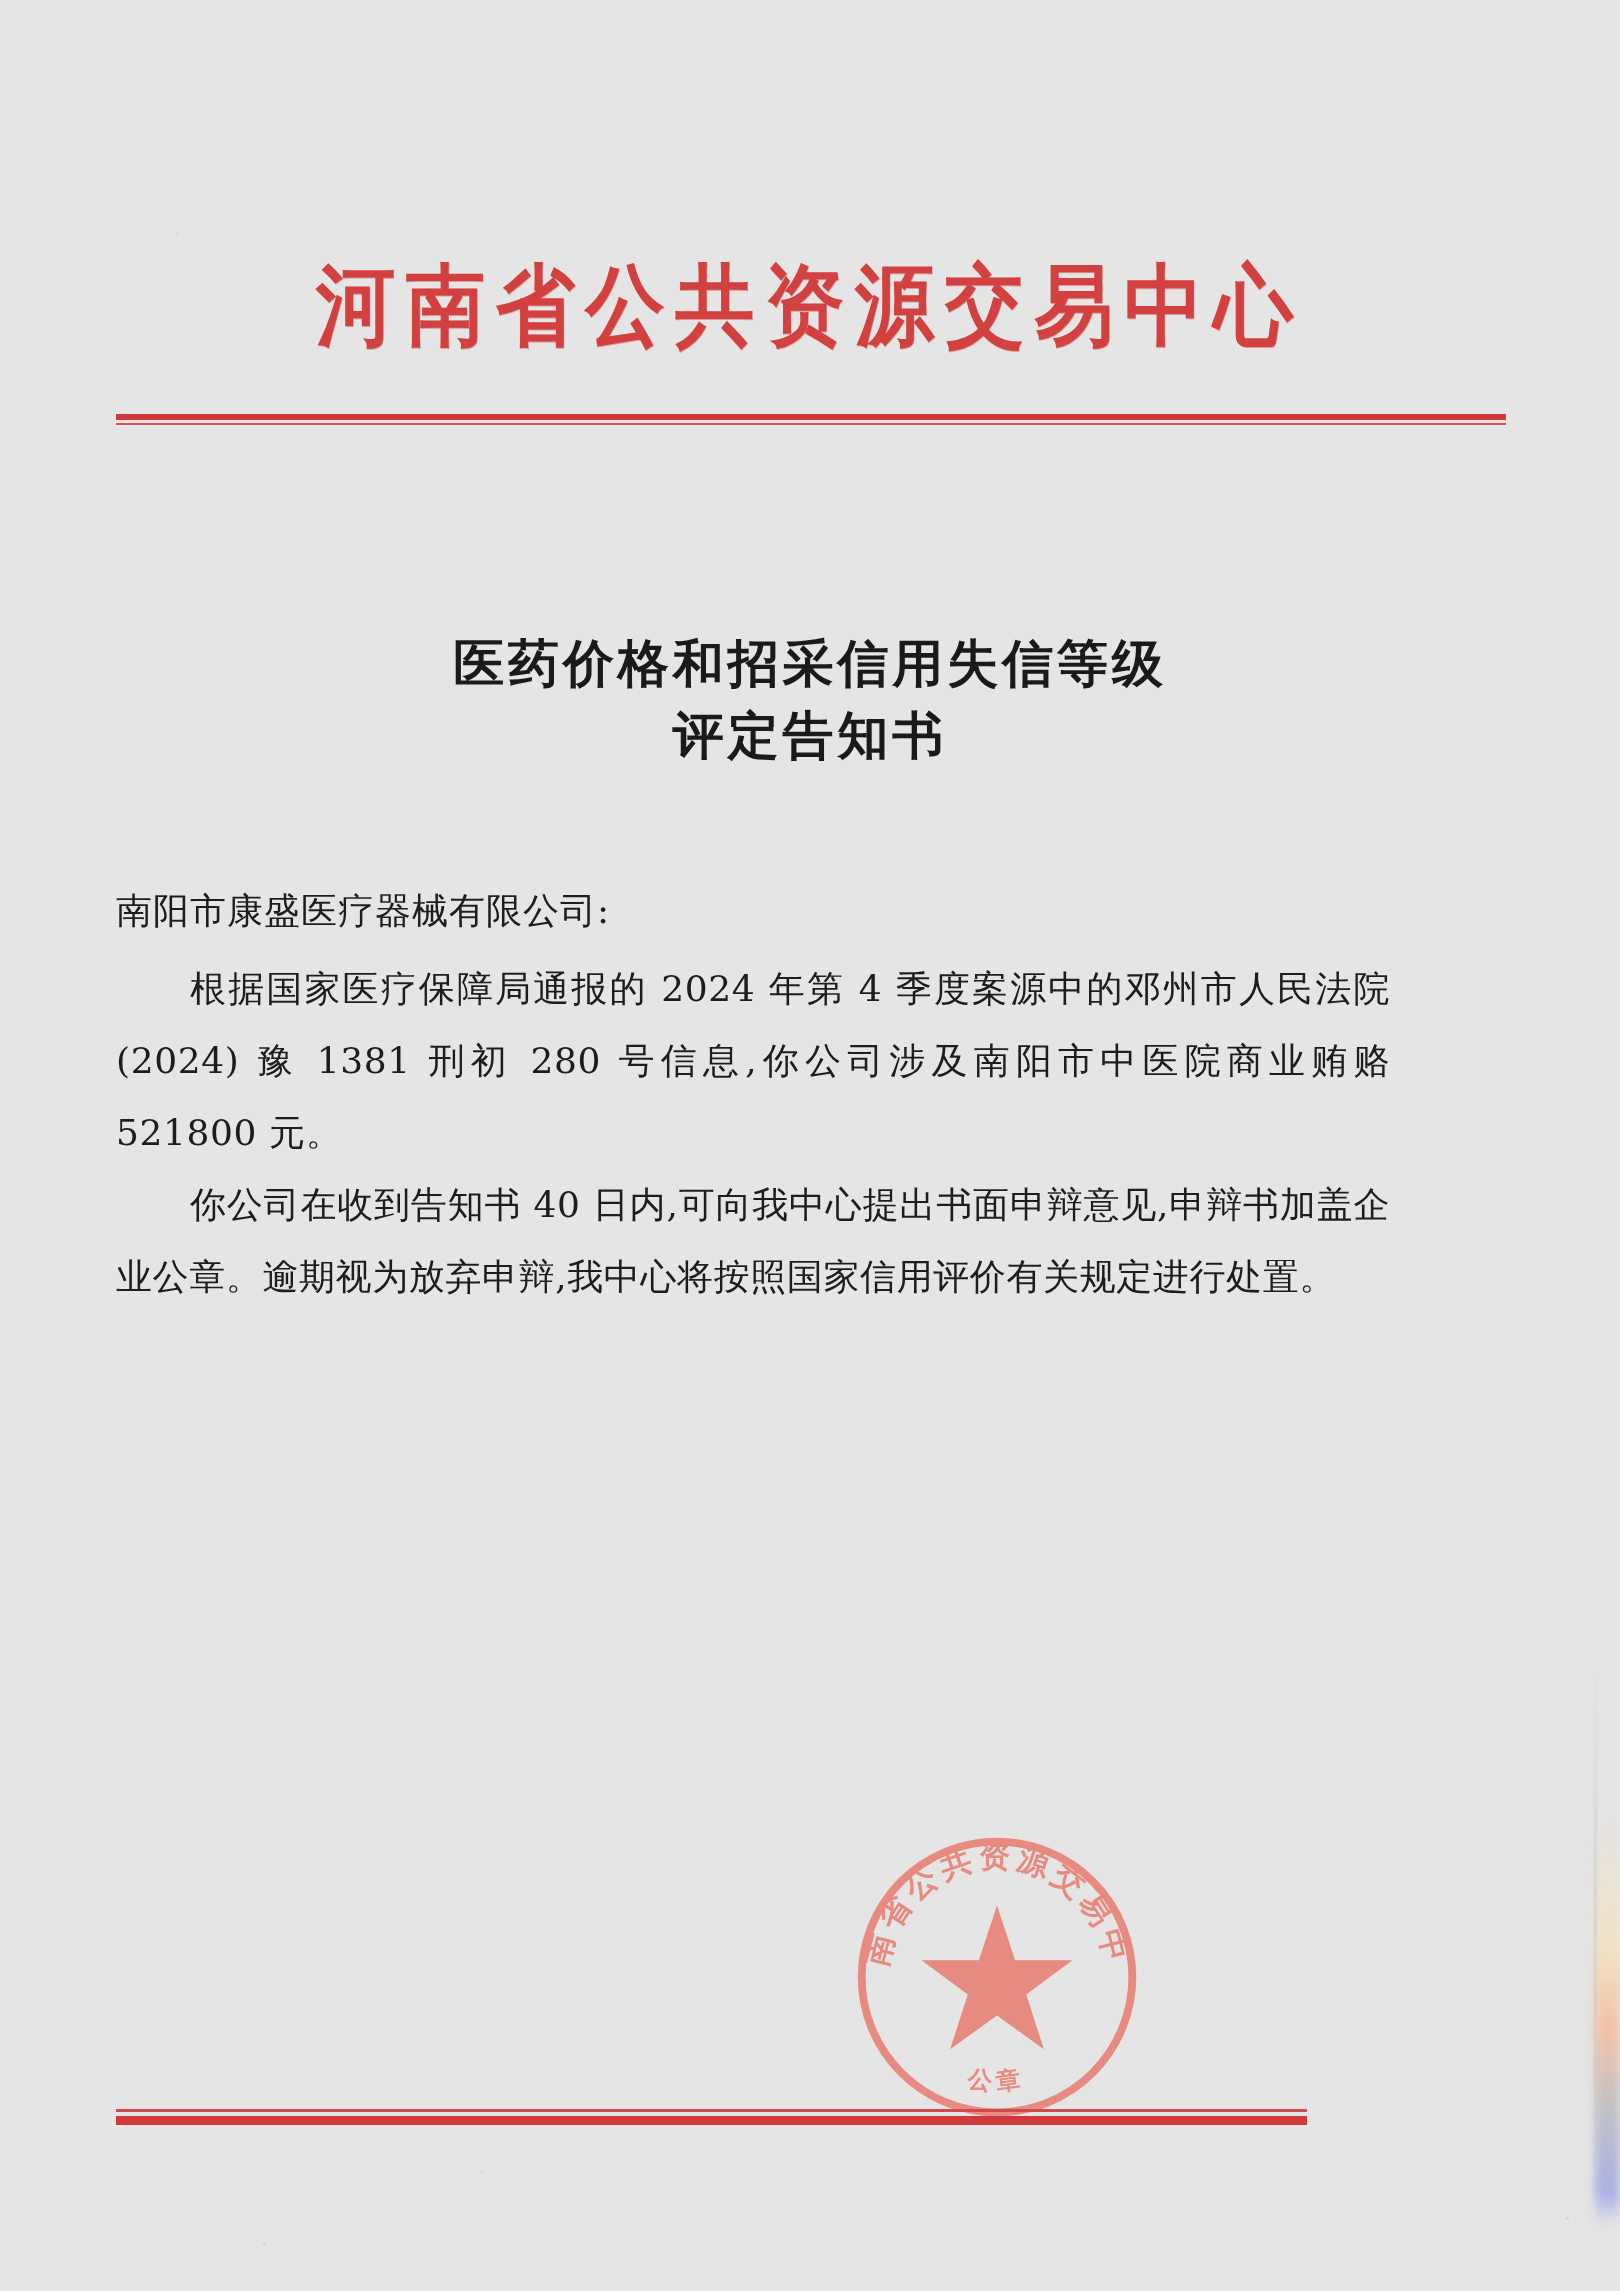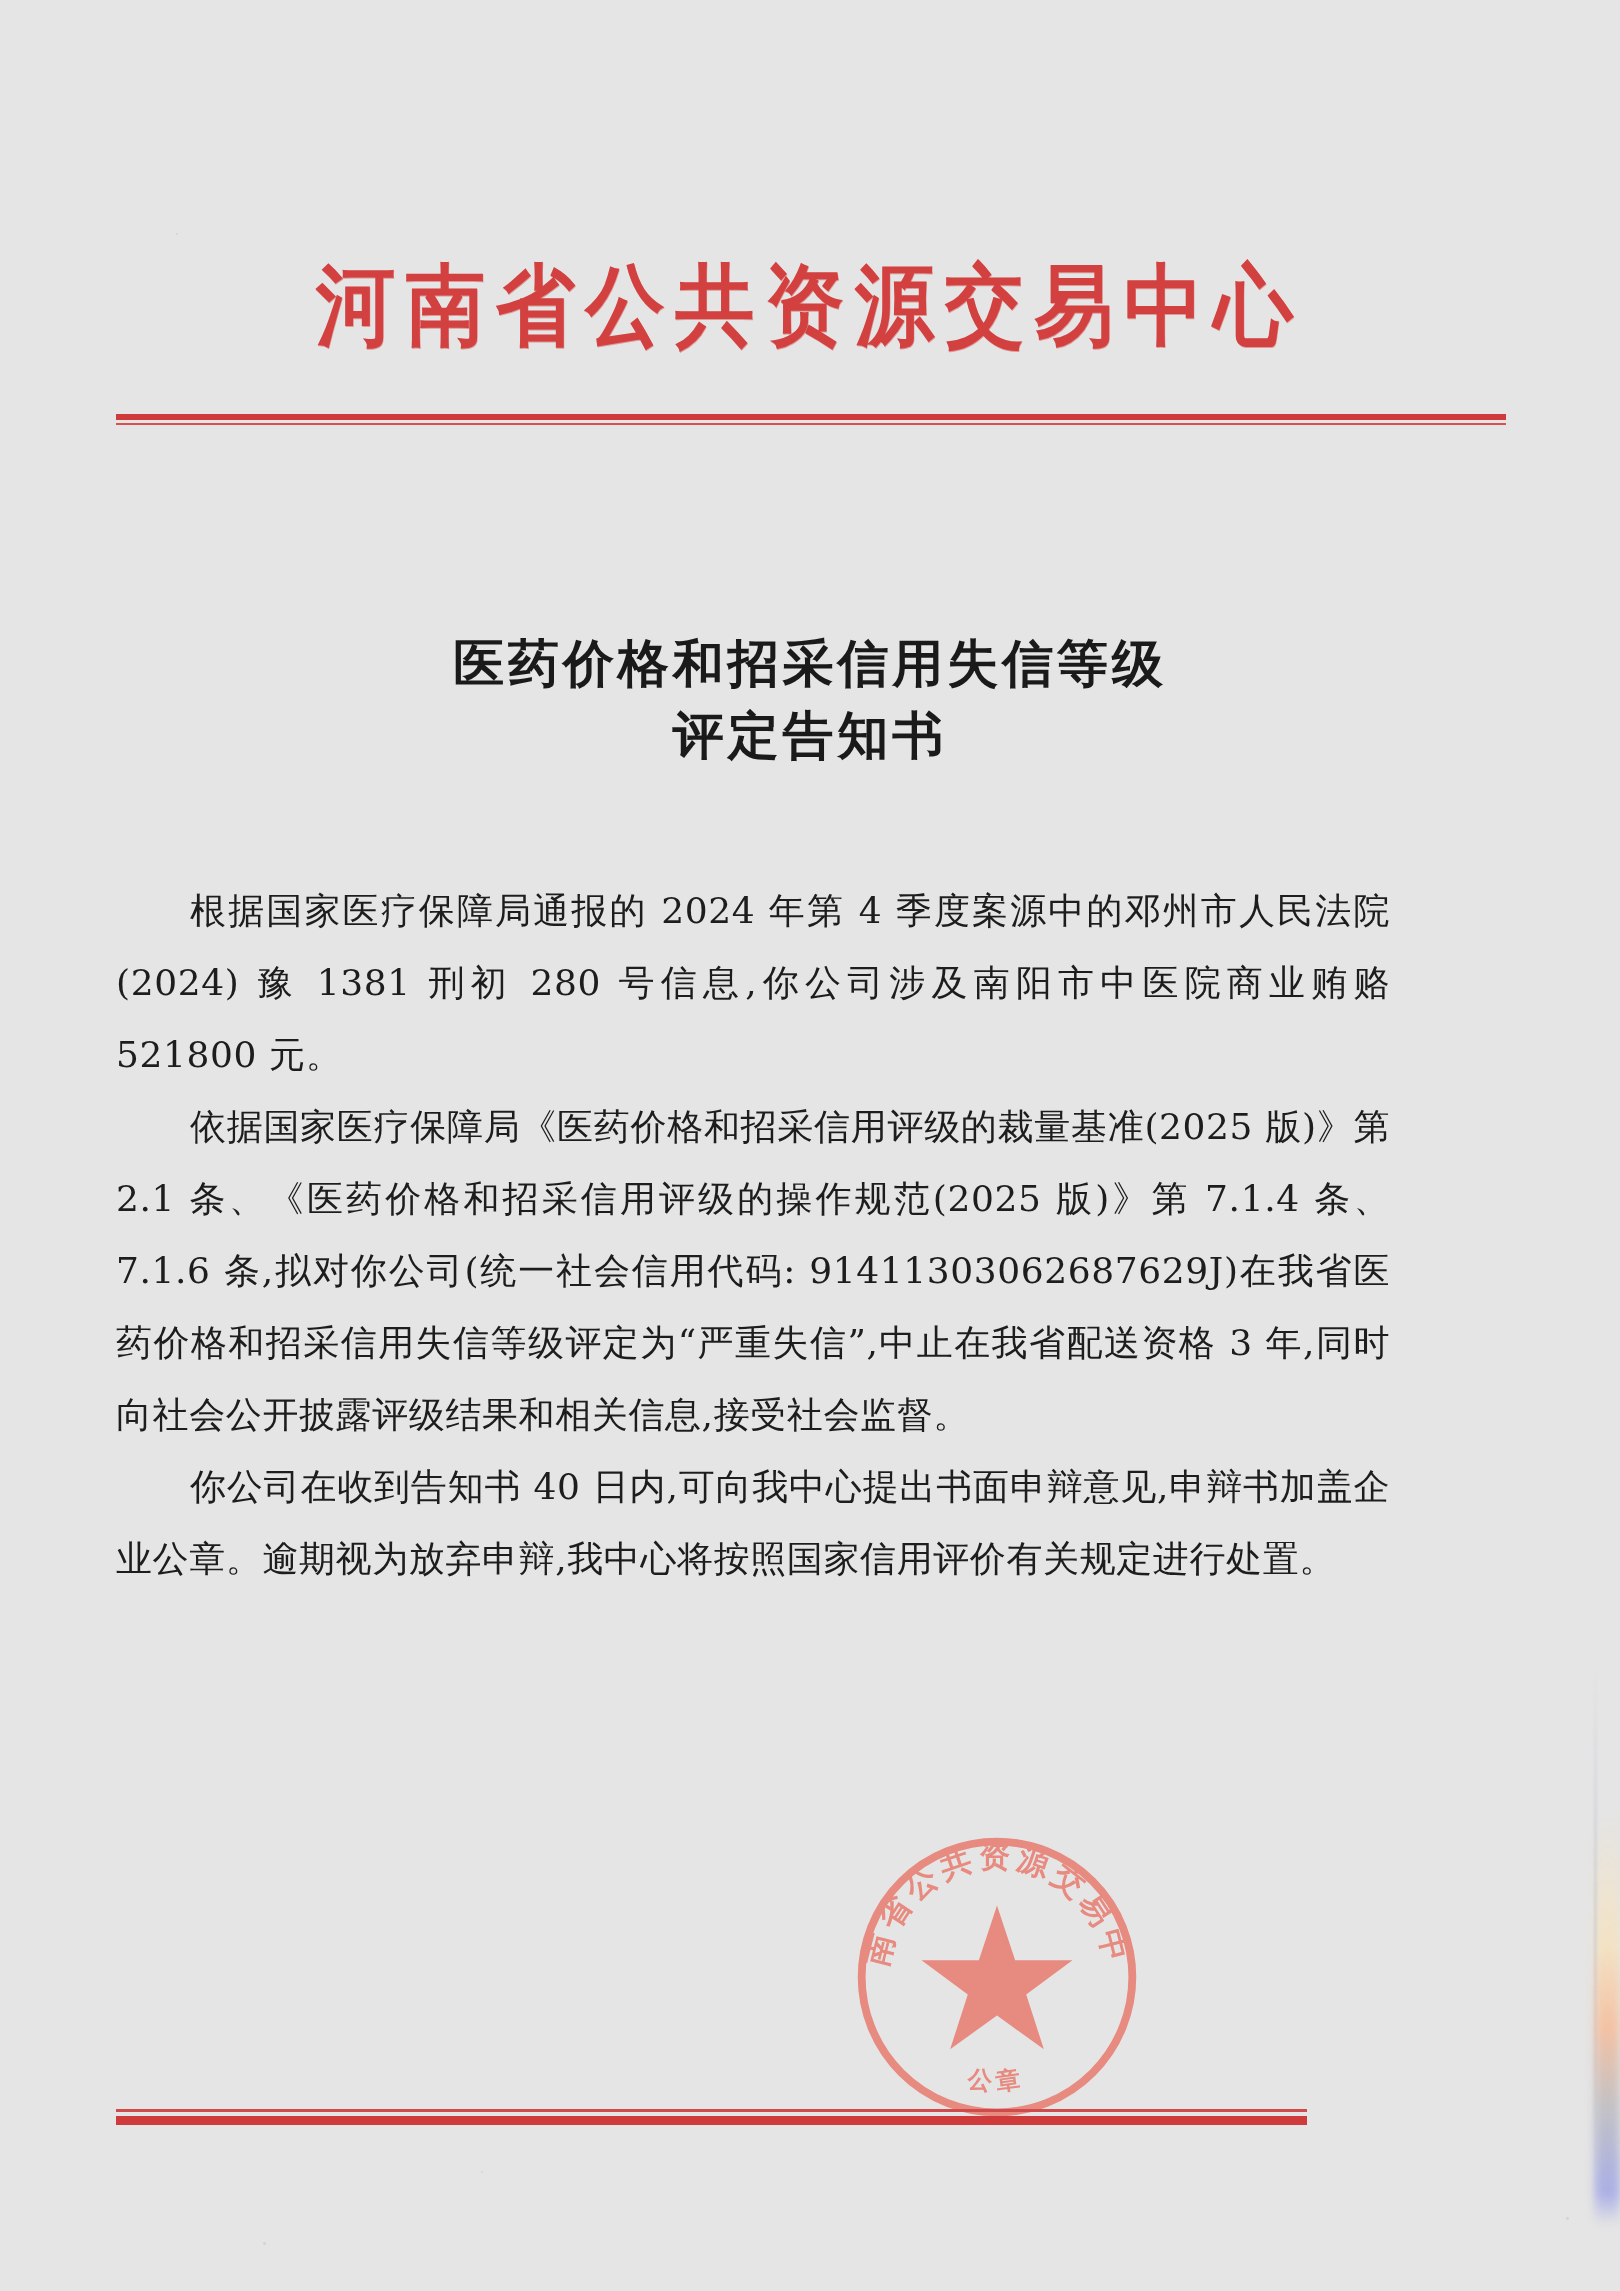--- a/index.html
+++ b/index.html
@@ -204,22 +204,22 @@
     <div id="masthead-rule-thin"></div>
   </div>
 
 
   <div id="doc-title">
     <span class="tline">医药价格和招采信用失信等级</span>
     <span class="tline">评定告知书</span>
   </div>
 
   <div id="doc-body">
+    <div class="addressee">南阳市康盛医疗器械有限公司:</div>
     <p class="para">根据国家医疗保障局通报的 2024 年第 4 季度案源中的邓州市人民法院 (2024) 豫 1381 刑初 280 号信息,你公司涉及南阳市中医院商业贿赂 521800 元。</p>
-    <p class="para">依据国家医疗保障局《医药价格和招采信用评级的裁量基准(2025 版)》第 2.1 条、《医药价格和招采信用评级的操作规范(2025 版)》第 7.1.4 条、7.1.6 条,拟对你公司(统一社会信用代码: 91411303062687629J)在我省医药价格和招采信用失信等级评定为“严重失信”,中止在我省配送资格 3 年,同时向社会公开披露评级结果和相关信息,接受社会监督。</p>
     <p class="para">你公司在收到告知书 40 日内,可向我中心提出书面申辩意见,申辩书加盖企业公章。逾期视为放弃申辩,我中心将按照国家信用评价有关规定进行处置。</p>
   </div>
 
   <div id="official-seal">
     <svg width="304" height="304" viewBox="0 0 310 310" xmlns="http://www.w3.org/2000/svg">
       <defs>
         <path id="sealArcTop" d="M 43,155 A 112,112 0 0 1 267,155" fill="none"></path>
         <path id="sealArcBottom" d="M 72,233 A 112,112 0 0 0 238,233" fill="none"></path>
       </defs>
       <g opacity="0.82">

